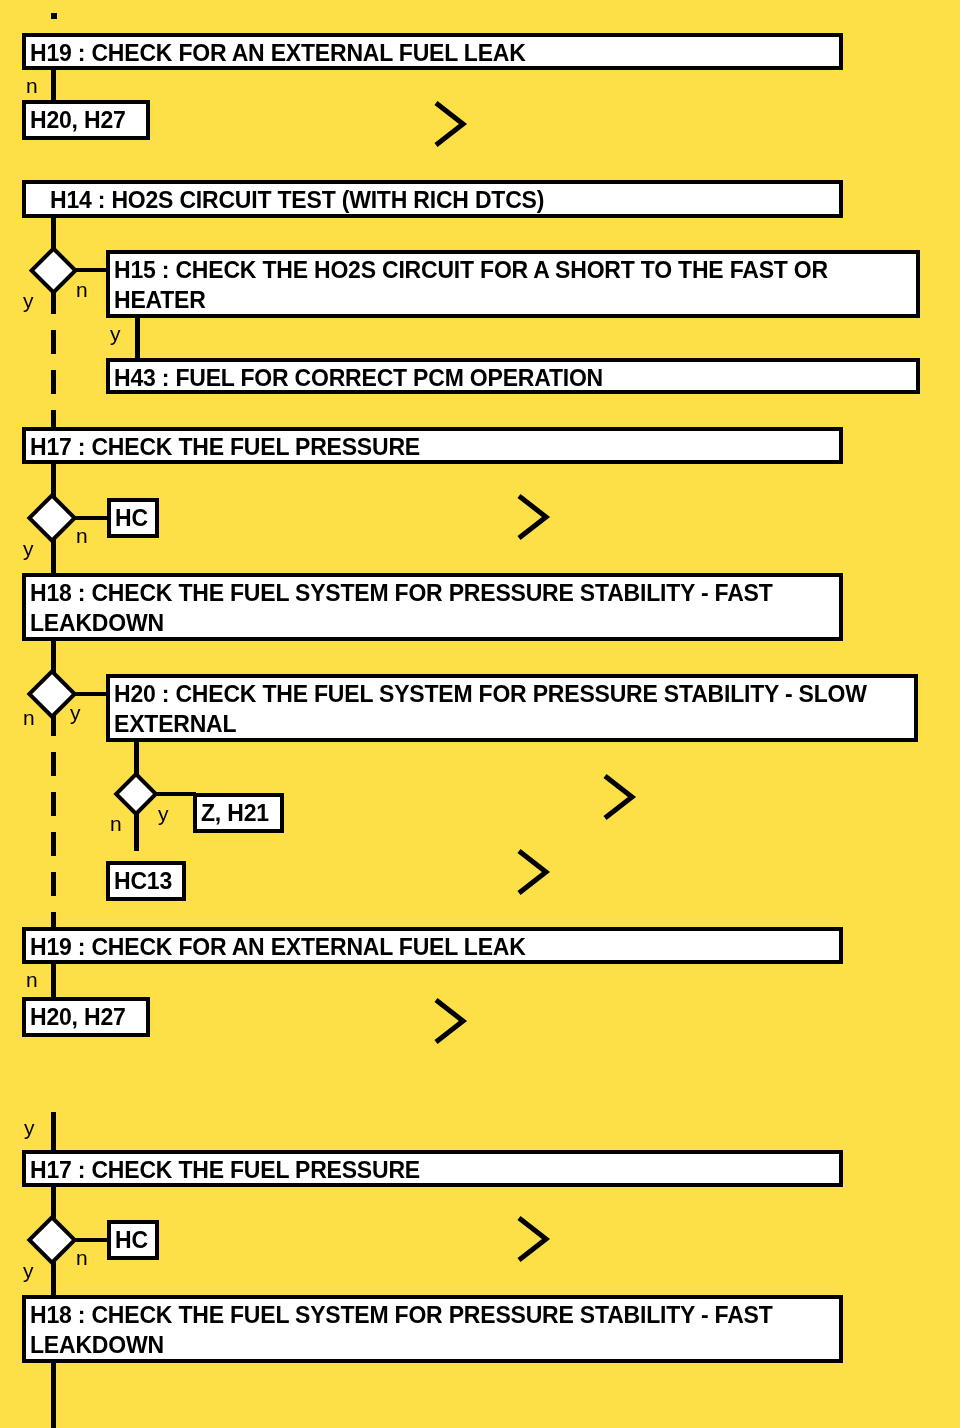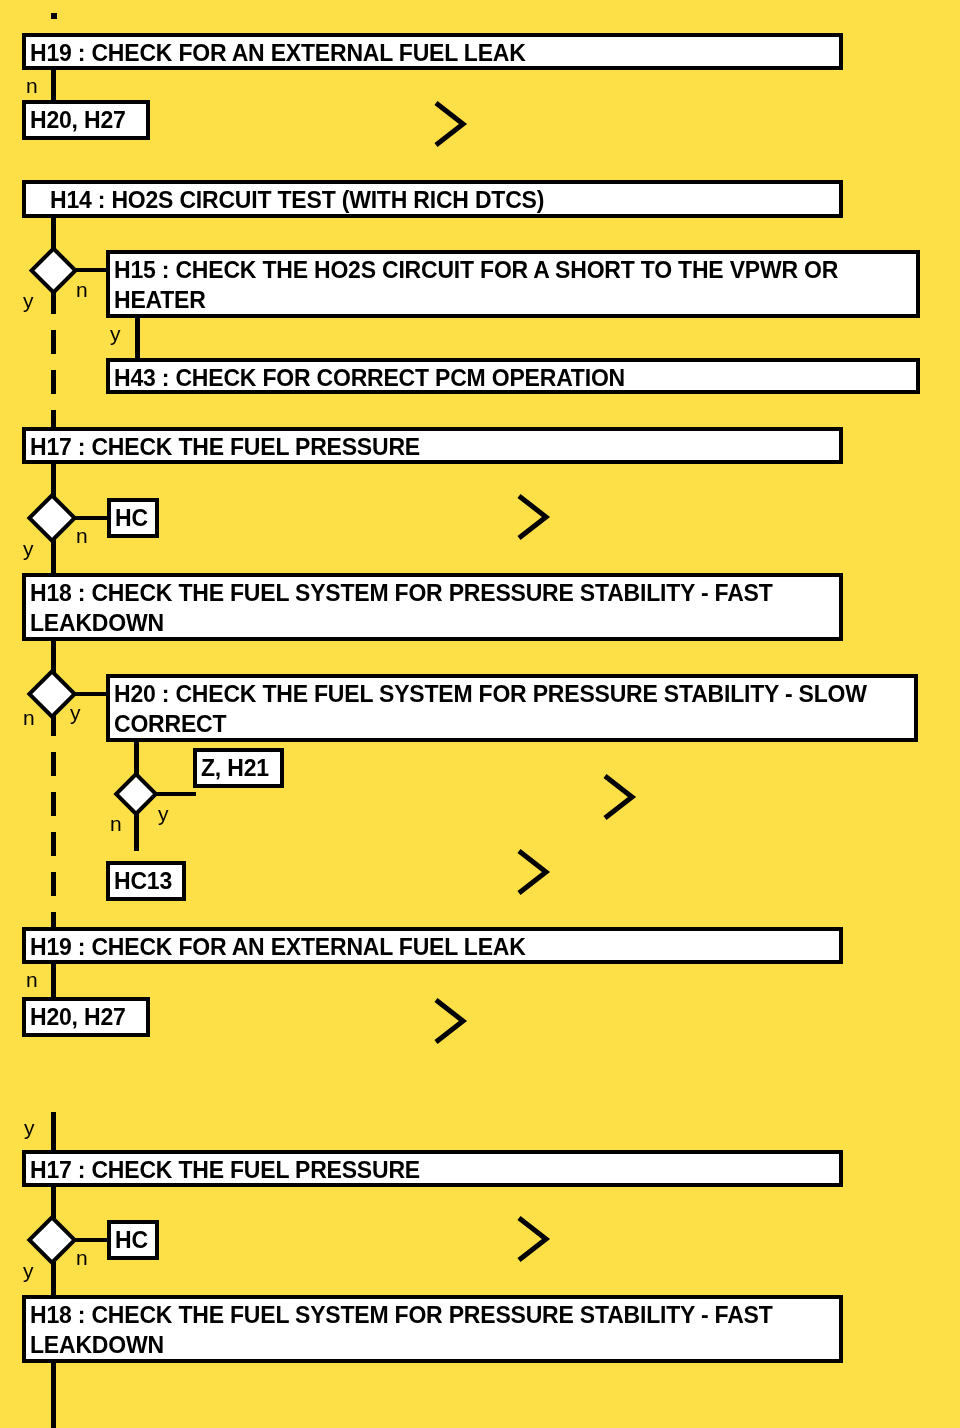--- a/index.html
+++ b/index.html
@@ -96,26 +96,26 @@
 
   <div class="diamond" style="left:36px;top:253px;width:35px;height:35px;">
       <i></i>
     </div>
 
   <div class="lab" style="left:23px;top:290px;">y</div>
   <div class="lab" style="left:76px;top:279px;">n</div>
 
   <div class="hline" style="left:68px;top:268px;width:42px;"></div>
 
-  <div class="box" style="left:106px;top:250px;width:814px;height:68px;">H15 : CHECK THE HO2S CIRCUIT FOR A SHORT TO THE VPWR OR HEATER</div>
+  <div class="box" style="left:106px;top:250px;width:814px;height:68px;">H15 : CHECK THE HO2S CIRCUIT FOR A SHORT TO THE FAST OR HEATER</div>
 
   <div class="vline" style="left:135px;top:318px;height:42px;"></div>
   <div class="lab" style="left:110px;top:323px;">y</div>
 
-  <div class="box" style="left:106px;top:358px;width:814px;height:36px;">H43 : CHECK FOR CORRECT PCM OPERATION</div>
+  <div class="box" style="left:106px;top:358px;width:814px;height:36px;">H43 : FUEL FOR CORRECT PCM OPERATION</div>
 
   <div class="vdash" style="left:51px;top:290px;height:138px;"></div>
 
   <div class="box" style="left:22px;top:427px;width:821px;height:37px;">H17 : CHECK THE FUEL PRESSURE</div>
 
   <div class="vline" style="left:51px;top:464px;height:39px;"></div>
 
   <div class="diamond" style="left:34px;top:500px;width:36px;height:36px;">
       <i></i>
     </div>
@@ -141,34 +141,34 @@
 
   <div class="diamond" style="left:34px;top:676px;width:36px;height:36px;">
       <i></i>
     </div>
 
   <div class="lab" style="left:23px;top:707px;">n</div>
   <div class="lab" style="left:70px;top:702px;">y</div>
 
   <div class="hline" style="left:66px;top:692px;width:46px;"></div>
 
-  <div class="box" style="left:106px;top:674px;width:812px;height:68px;">H20 : CHECK THE FUEL SYSTEM FOR PRESSURE STABILITY - SLOW CORRECT</div>
+  <div class="box" style="left:106px;top:674px;width:812px;height:68px;">H20 : CHECK THE FUEL SYSTEM FOR PRESSURE STABILITY - SLOW EXTERNAL</div>
 
   <div class="vline" style="left:134px;top:742px;height:37px;"></div>
 
   <div class="diamond" style="left:120px;top:778px;width:32px;height:32px;">
       <i></i>
     </div>
 
   <div class="lab" style="left:110px;top:813px;">n</div>
   <div class="lab" style="left:158px;top:803px;">y</div>
 
   <div class="hline" style="left:148px;top:792px;width:48px;"></div>
 
-  <div class="box small" style="left:193px;top:748px;width:91px;height:40px;">Z, H21</div>
+  <div class="box small" style="left:193px;top:793px;width:91px;height:40px;">Z, H21</div>
 
   <div class="chev" style="left:602px;top:773px;width:36px;height:48px;">
     <svg width="36" height="48" viewBox="0 0 36 48">
       <polyline points="3,3 30,24 3,45" fill="none" stroke="#000" stroke-width="5"></polyline>
     </svg>
   </div>
 
   <div class="vline" style="left:134px;top:806px;height:45px;"></div>
 
   <div class="box small" style="left:106px;top:849px;width:80px;height:40px;margin-top:12px;">HC13</div>

